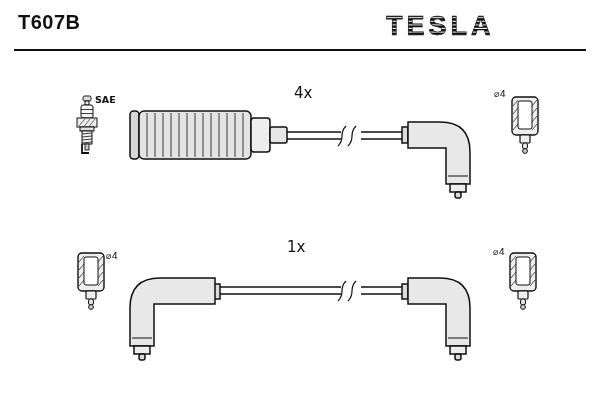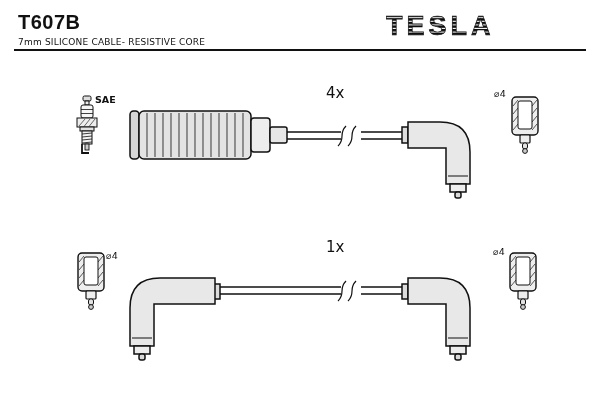--- a/index.html
+++ b/index.html
@@ -3,38 +3,37 @@
 <meta charset="utf-8">
 <style>
   html,body{margin:0;padding:0;background:#fff;}
   #page{position:relative;width:600px;height:400px;background:#ffffff;overflow:hidden;
         font-family:"DejaVu Sans",sans-serif;color:#111;}
   .abs{position:absolute;}
   #part-number{left:18px;top:11px;font-family:"Liberation Sans",sans-serif;
                font-size:20px;font-weight:bold;letter-spacing:.5px;}
   #subtitle{left:18px;top:37px;font-size:9px;letter-spacing:.2px;}
   #header-rule{left:14px;top:49px;width:572px;height:2px;background:#111;}
-  .qty{font-size:15px;margin-left:32px;}
+  .qty{font-size:15px;}
   .small-label{font-size:9.5px;}
   #sae-label{left:95px;top:94px;font-weight:bold;}
   #qty-top{left:294px;top:84px;}
   #dia-top-right{left:494px;top:88px;}
-  #qty-bottom{left:294px;top:238px;}
+  #qty-bottom{left:287px;top:238px;}
   #dia-bottom-left{left:106px;top:250px;}
   #dia-bottom-right{left:493px;top:246px;}
   #brand-svg{left:386px;top:11px;}
   #diagram-svg{left:0;top:0;}
 </style>
 </head>
 <body>
 
 <div id="page">
 
   <div id="part-number" class="abs">T607B</div>
-  <div id="subtitle" class="abs">7mm SILICONE CABLE- RESISTIVE CORE</div>
 
   <svg id="brand-svg" class="abs" width="130" height="30">
     <defs>
       <pattern id="stripes" width="8" height="3.6" patternUnits="userSpaceOnUse">
         <rect width="8" height="3.6" fill="#0d0d0d"></rect>
         <rect y="2.5" width="8" height="1.1" fill="#ffffff"></rect>
       </pattern>
     </defs>
     <text x="0" y="24" font-family="'Liberation Sans',sans-serif" font-size="27" font-weight="bold" letter-spacing="4" fill="url(#stripes)" stroke="#0d0d0d" stroke-width="0.7">TESLA</text>
   </svg>

